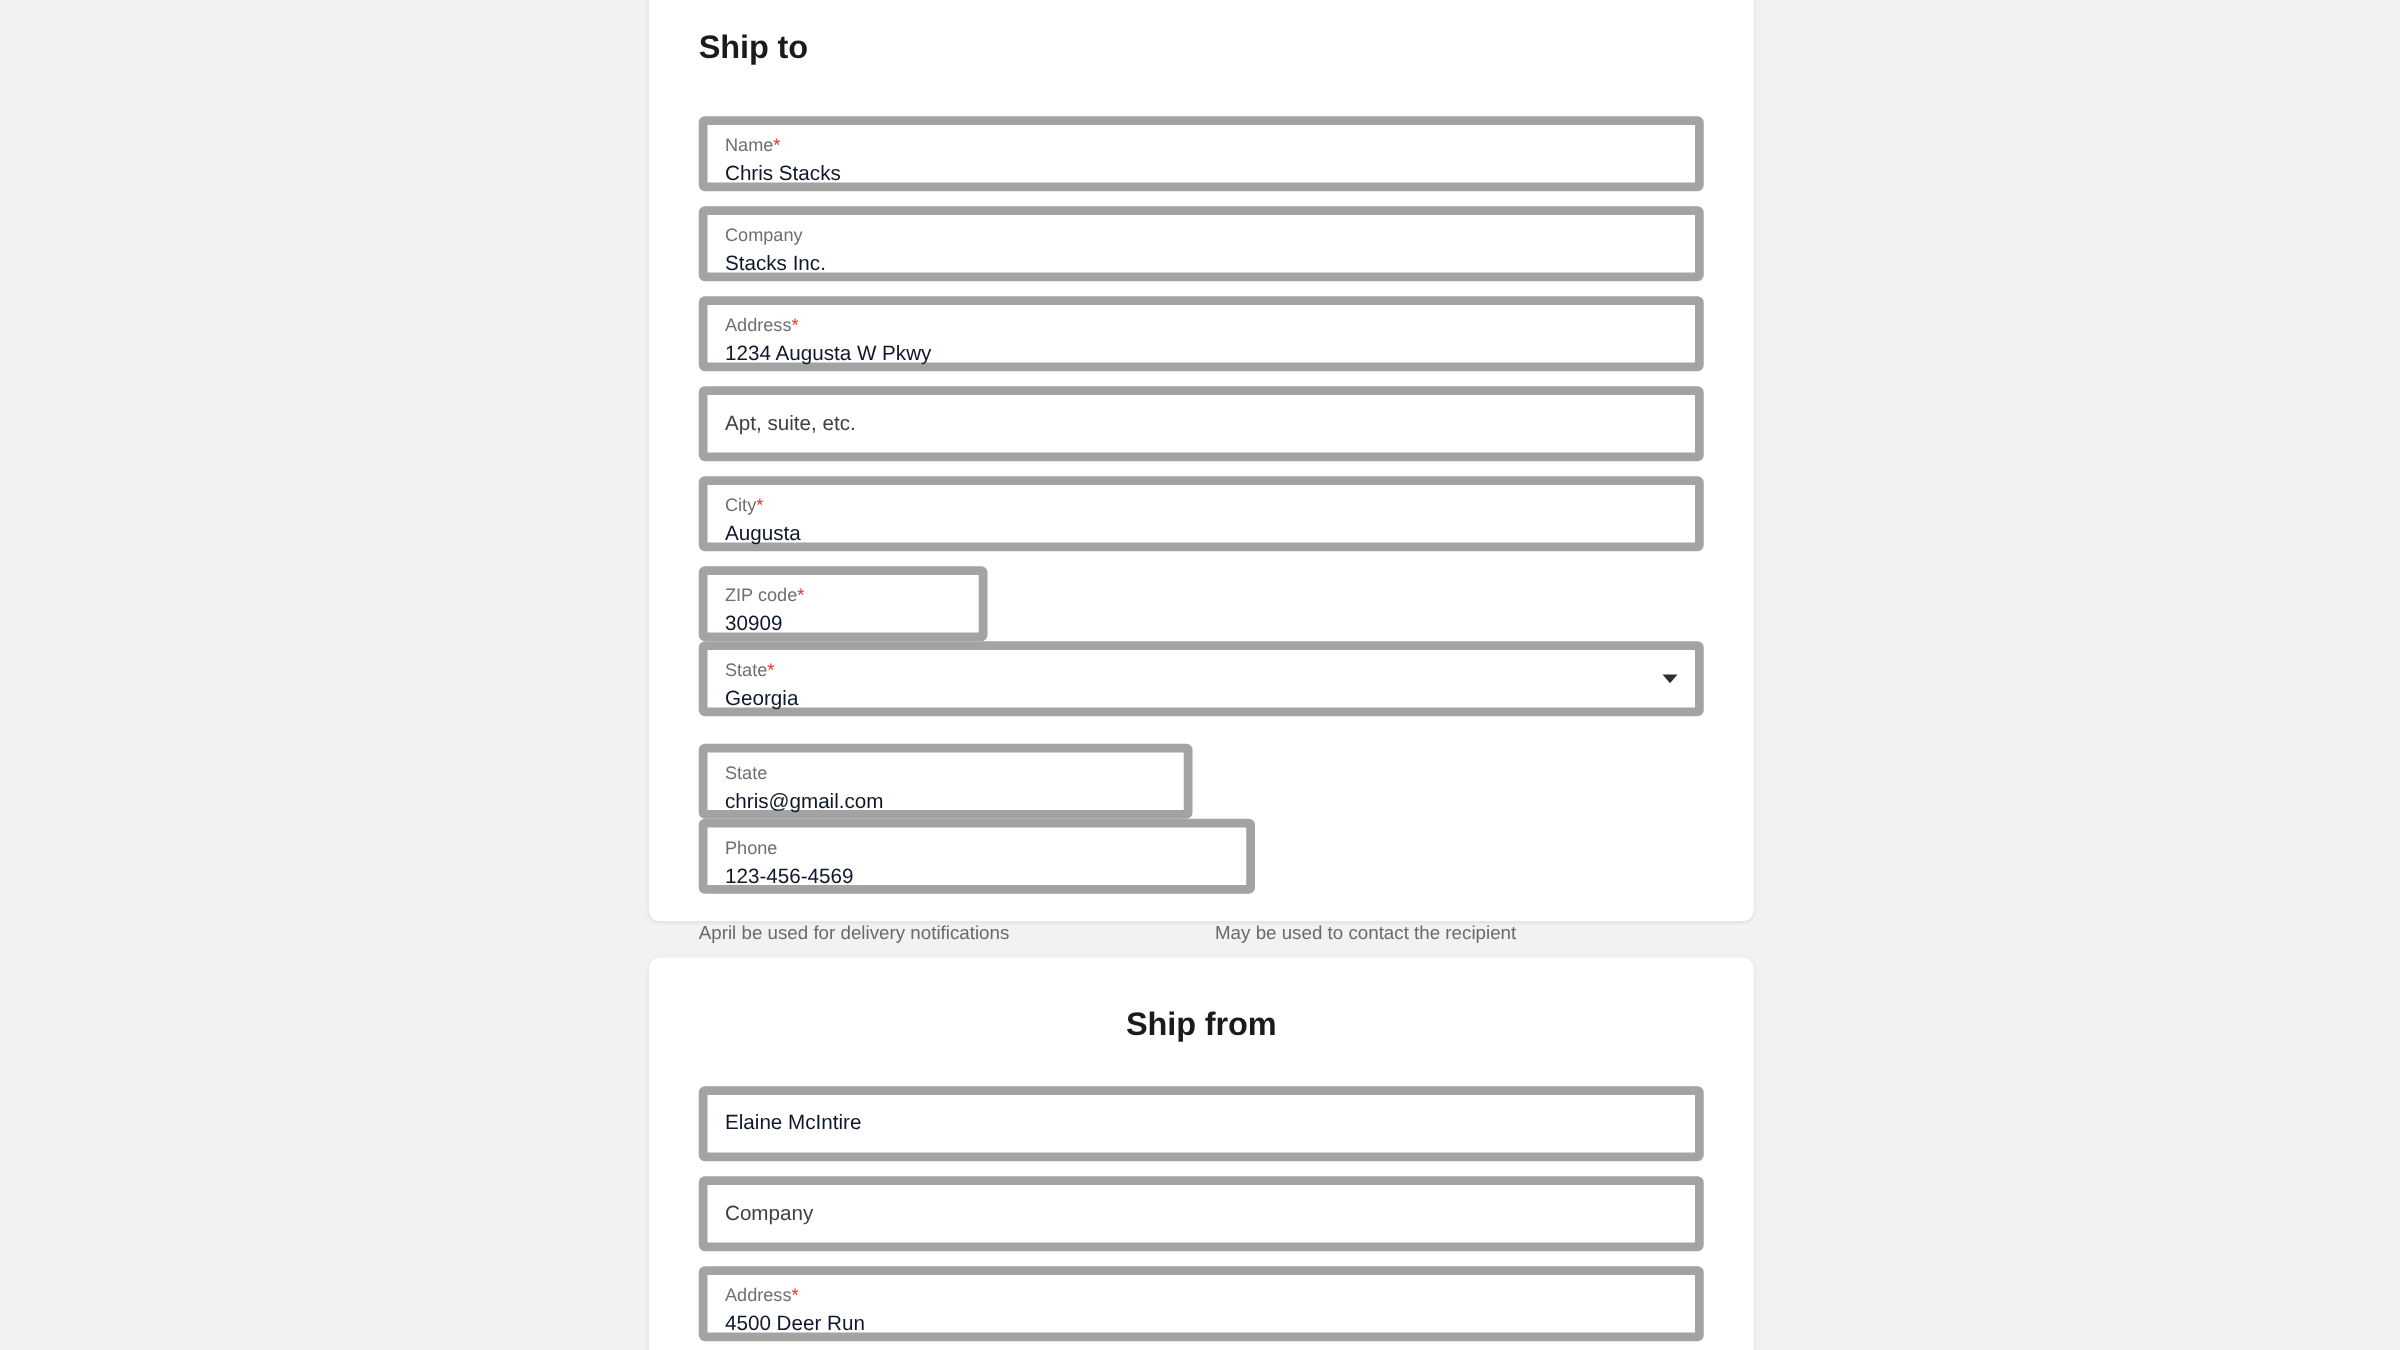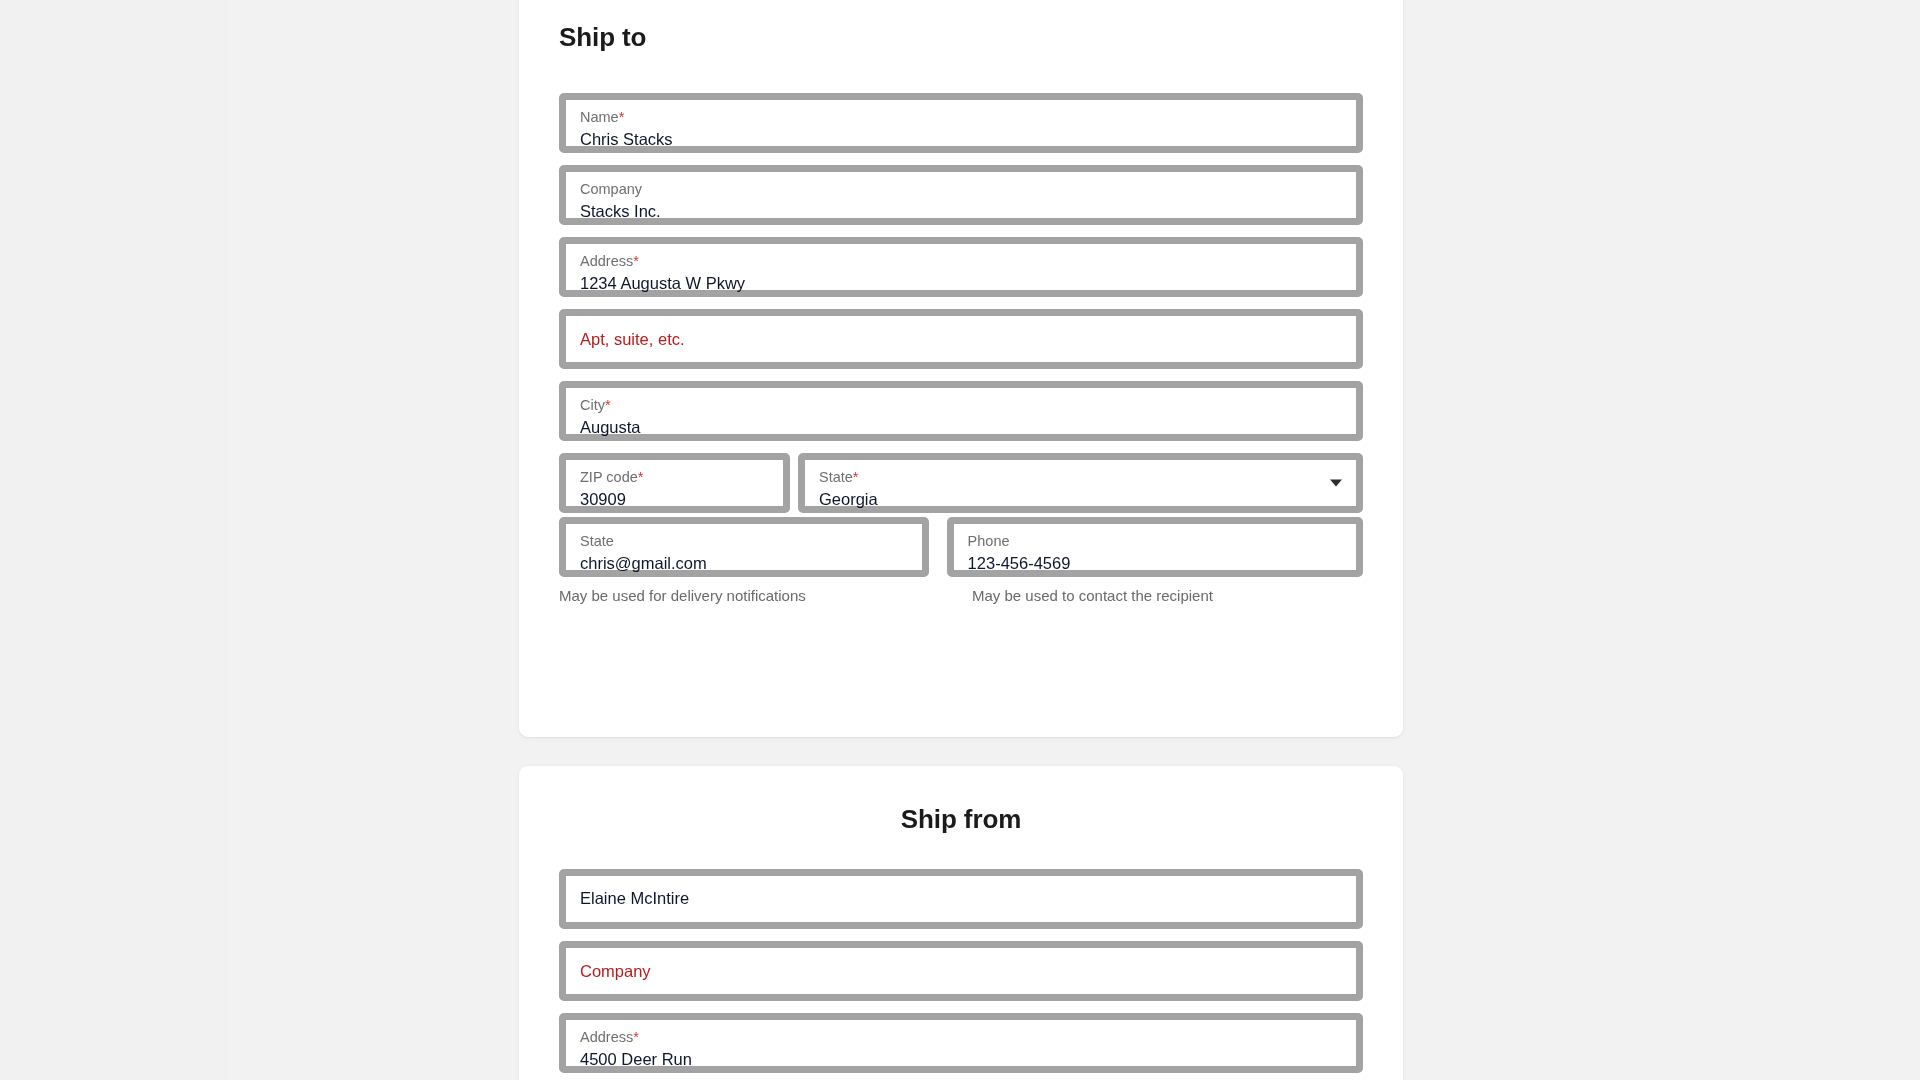--- a/index.html
+++ b/index.html
@@ -95,29 +95,30 @@
 
   
   .field.is-empty {
     padding-top: 0;
     display: flex;
     align-items: center;
   }
 
   .field-placeholder {
     font-size: 16.5px;
-    color: #b91c1c;
+    color: #404040;
     line-height: 24px;
   }
 
   
 
   .row {
     display: flex;
-    margin-bottom: 4px;
+    margin-bottom: 22px;
+    flex-direction: column;
   }
   .row .field { margin-bottom: 0; }
 
   .row-zip   .col-zip   { width: 231px; margin-right: 8px; }
   .row-zip   .col-state { flex: 1; }
 
   .row-contact .col-email { width: 395px; margin-right: 18px; }
   .row-contact .col-phone { width: 445px; }
 
   
@@ -209,21 +210,21 @@
         <div class="col-phone">
           <div class="field">
             <span class="field-label">Phone</span>
             <span class="field-value">123-456-4569</span>
           </div>
         </div>
       </div>
 
       <div class="helper-row">
         <div class="col-email">
-          <span class="helper-text">May be used for delivery notifications</span>
+          <span class="helper-text">April be used for delivery notifications</span>
         </div>
         <div class="col-phone">
           <span class="helper-text">May be used to contact the recipient</span>
         </div>
       </div>
 
     </div>
   </section>
 
   <section class="card card-shipfrom">

